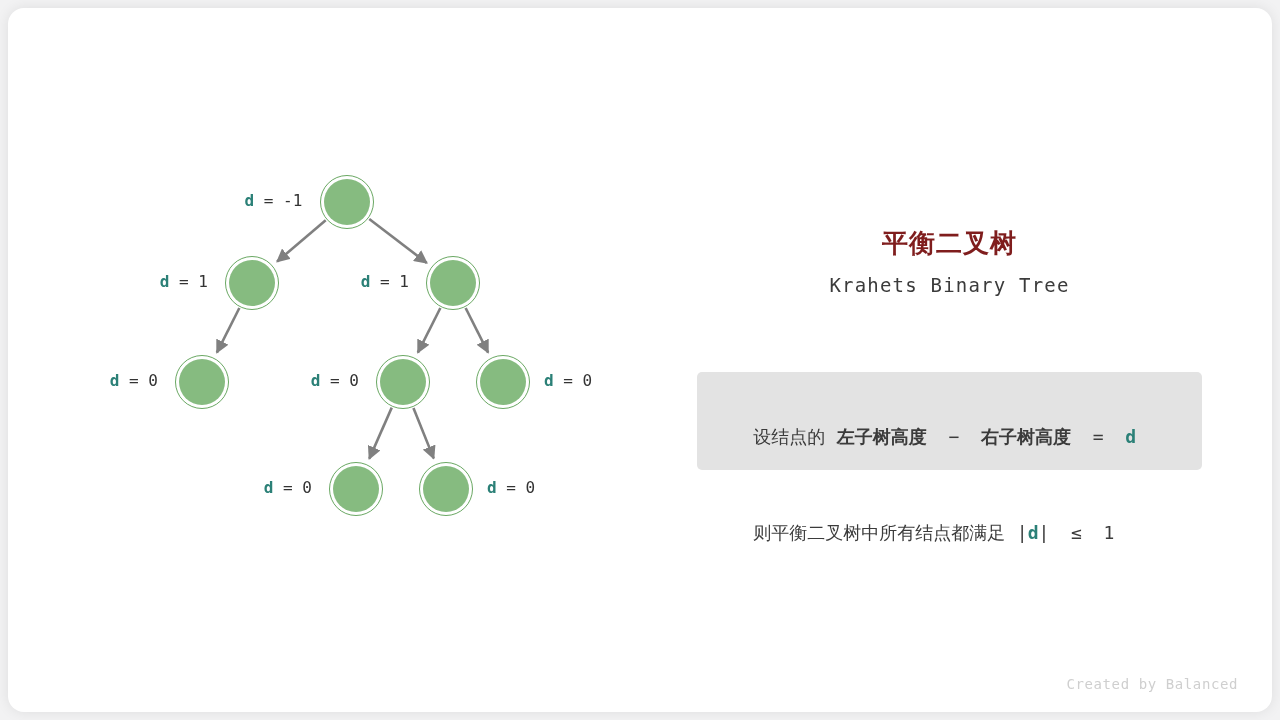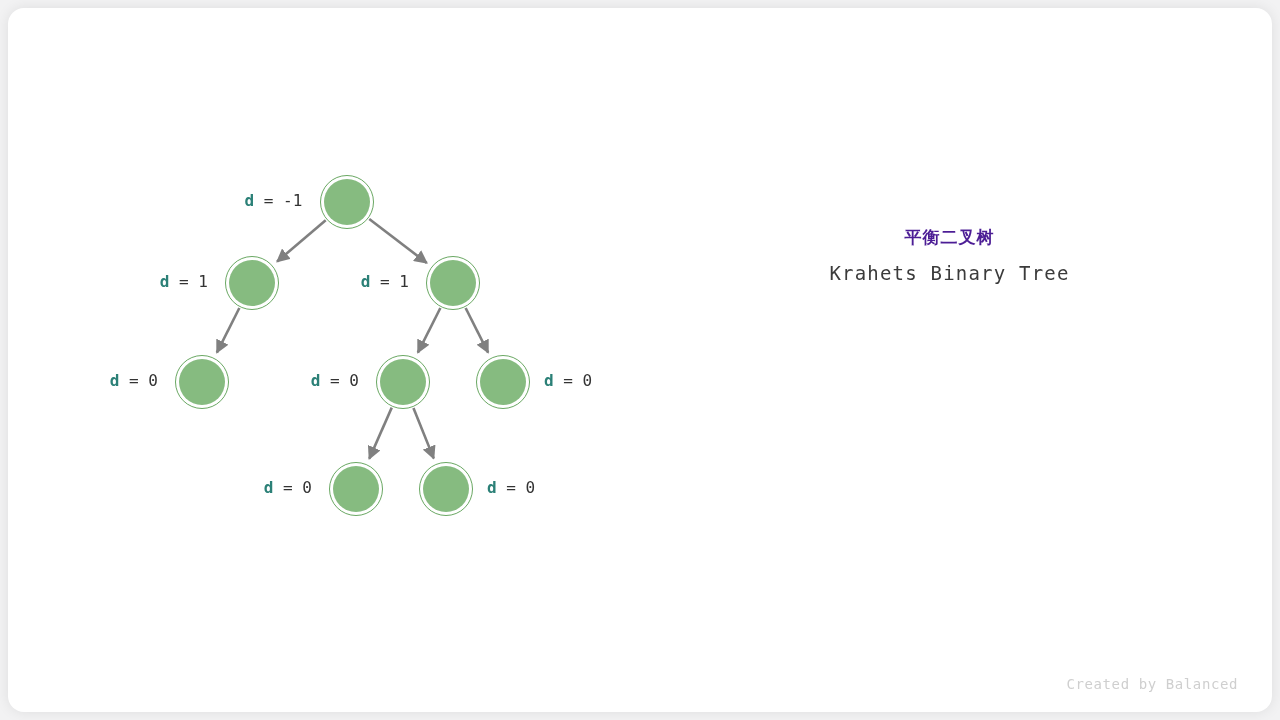--- a/index.html
+++ b/index.html
@@ -67,23 +67,23 @@
   
   #panel {
     position: absolute;
     left: 697px;
     top: 226px;
     width: 505px;
   }
   #panel-title {
     text-align: center;
     font-family: "DejaVu Sans", sans-serif;
-    font-size: 17px;
+    font-size: 26px;
     font-weight: bold;
-    color: #4c1d95;
+    color: #7f1d1d;
     letter-spacing: 1px;
   }
   #panel-subtitle {
     text-align: center;
     margin-top: 13px;
     font-family: "DejaVu Sans Mono", monospace;
     font-size: 19px;
     color: #3b3b3b;
     letter-spacing: 1.2px;
   }
@@ -175,15 +175,23 @@
         <div class="disc"></div>
       </div>
       <div class="node-label" style="top: 480px; left: 487px;"><span class="v">d</span><span class="e"> = </span><span class="n">0</span></div>
     </div>
 
   <div id="panel">
     <div id="panel-title">平衡二叉树</div>
     <div id="panel-subtitle">Krahets Binary Tree</div>
   </div>
 
+  <div id="info-box">
+    <div class="info-line">
+      <span>设结点的  </span><span class="bold">左子树高度</span><span class="mono">  −  </span><span class="bold">右子树高度</span><span class="mono">  =  </span><span class="accent mono">d</span>
+    </div>
+    <div class="info-line">
+      <span>则平衡二叉树中所有结点都满足  </span><span class="mono">|</span><span class="accent mono">d</span><span class="mono">|</span><span class="mono">  ≤  1</span>
+    </div>
+  </div>
 
   <div id="credit">Created by Balanced</div>
 </div>
 
 </body></html>

